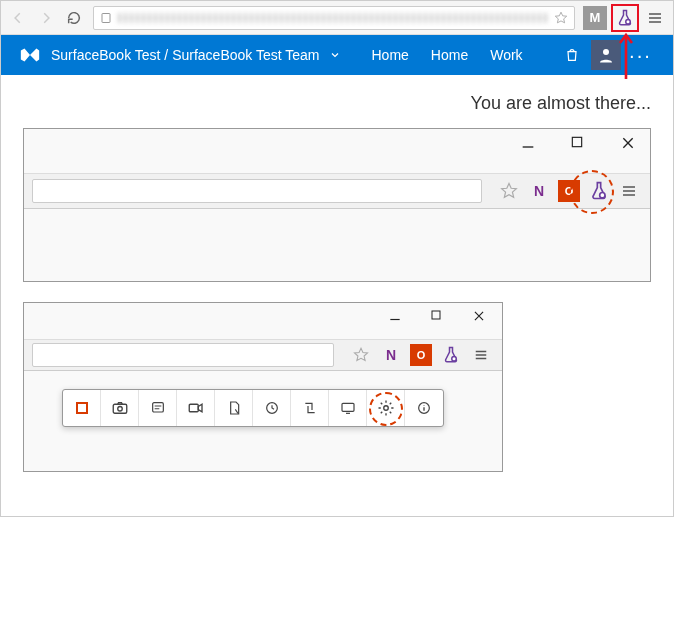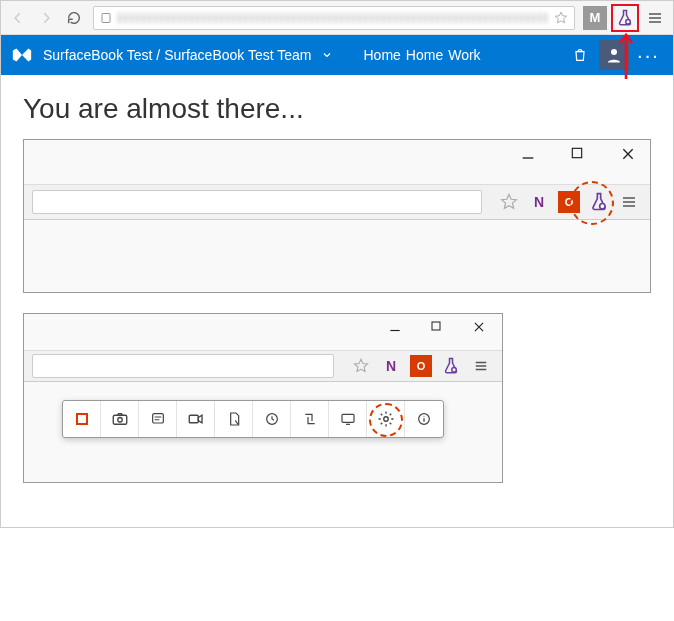--- a/index.html
+++ b/index.html
@@ -14,34 +14,34 @@
   .url-fake { height: 10px; flex: 1; background: repeating-linear-gradient(90deg,#bbb 0 3px,#fff 3px 6px); filter: blur(2px); opacity: .7; }
   .star-icon { color: #aaa; margin-left: 6px; }
   .ext-box { width: 24px; height: 24px; display: flex; align-items: center; justify-content: center; margin: 0 2px; }
   .ext-m { background: #999; color: #fff; font-weight: bold; font-size: 13px; }
   .ext-flask { position: relative; }
   .flask-callout { position: absolute; border: 2px solid #e81123; width: 28px; height: 28px; top: -2px; left: -2px; pointer-events: none; }
   .arrow-up { position: absolute; color: #e81123; font-size: 22px; right: 38px; top: 30px; pointer-events: none; }
   .hamburger { width: 28px; height: 28px; display: flex; align-items: center; justify-content: center; }
   
   
-  .blue-bar { background: #0078d4; color: #fff; height: 40px; display: flex; align-items: center; padding: 0 10px; font-size: 14px; }
+  .blue-bar { background: #0078d4; color: #fff; height: 40px; display: flex; align-items: center; padding: 0 18px; font-size: 14px; }
   .vs-logo { width: 22px; height: 22px; margin-right: 10px; }
   .blue-title { flex: 0 0 auto; }
   .chev { margin: 0 10px; }
-  .nav-links { display: flex; gap: 5px; margin-left: 20px; }
+  .nav-links { display: flex; gap: 22px; margin-left: 20px; }
   .nav-links span { cursor: pointer; }
   .blue-spacer { flex: 1; }
   .blue-icon { width: 30px; height: 30px; display: flex; align-items: center; justify-content: center; margin-left: 4px; }
   .profile { background: #4a5a7a; }
   .dots { font-size: 20px; letter-spacing: 1px; }
   
   
   .content { padding: 18px 22px 24px; position: relative; }
-  .h1 { font-size: 28px; font-weight: 300; color: #333; margin-bottom: 14px; }
+  .h1 { font-size: 18px; font-weight: 300; color: #333; margin-bottom: 14px; text-align: right; }
   .para { color: #333; line-height: 1.4; margin-bottom: 14px; }
   
   
   .illus { border: 1px solid #999; background: #f9f9f9; position: relative; margin-bottom: 20px; }
   .win-controls { position: absolute; top: 6px; right: 10px; display: flex; gap: 30px; font-size: 16px; color: #333; }
   .win-controls span { width: 20px; text-align: center; }
   .fake-toolbar { position: relative; margin-top: 44px; background: #f1f1f1; border-top: 1px solid #ddd; border-bottom: 1px solid #ccc; height: 36px; display: flex; align-items: center; justify-content: flex-end; padding-right: 10px; gap: 8px; }
   .fake-toolbar .urlslot { flex: 1; height: 24px; background: #fff; border: 1px solid #ccc; border-radius: 2px; margin: 0 8px; }
   .tb-icon { width: 22px; height: 22px; display: flex; align-items: center; justify-content: center; font-size: 14px; }
   .tb-star { color: #aaa; }

